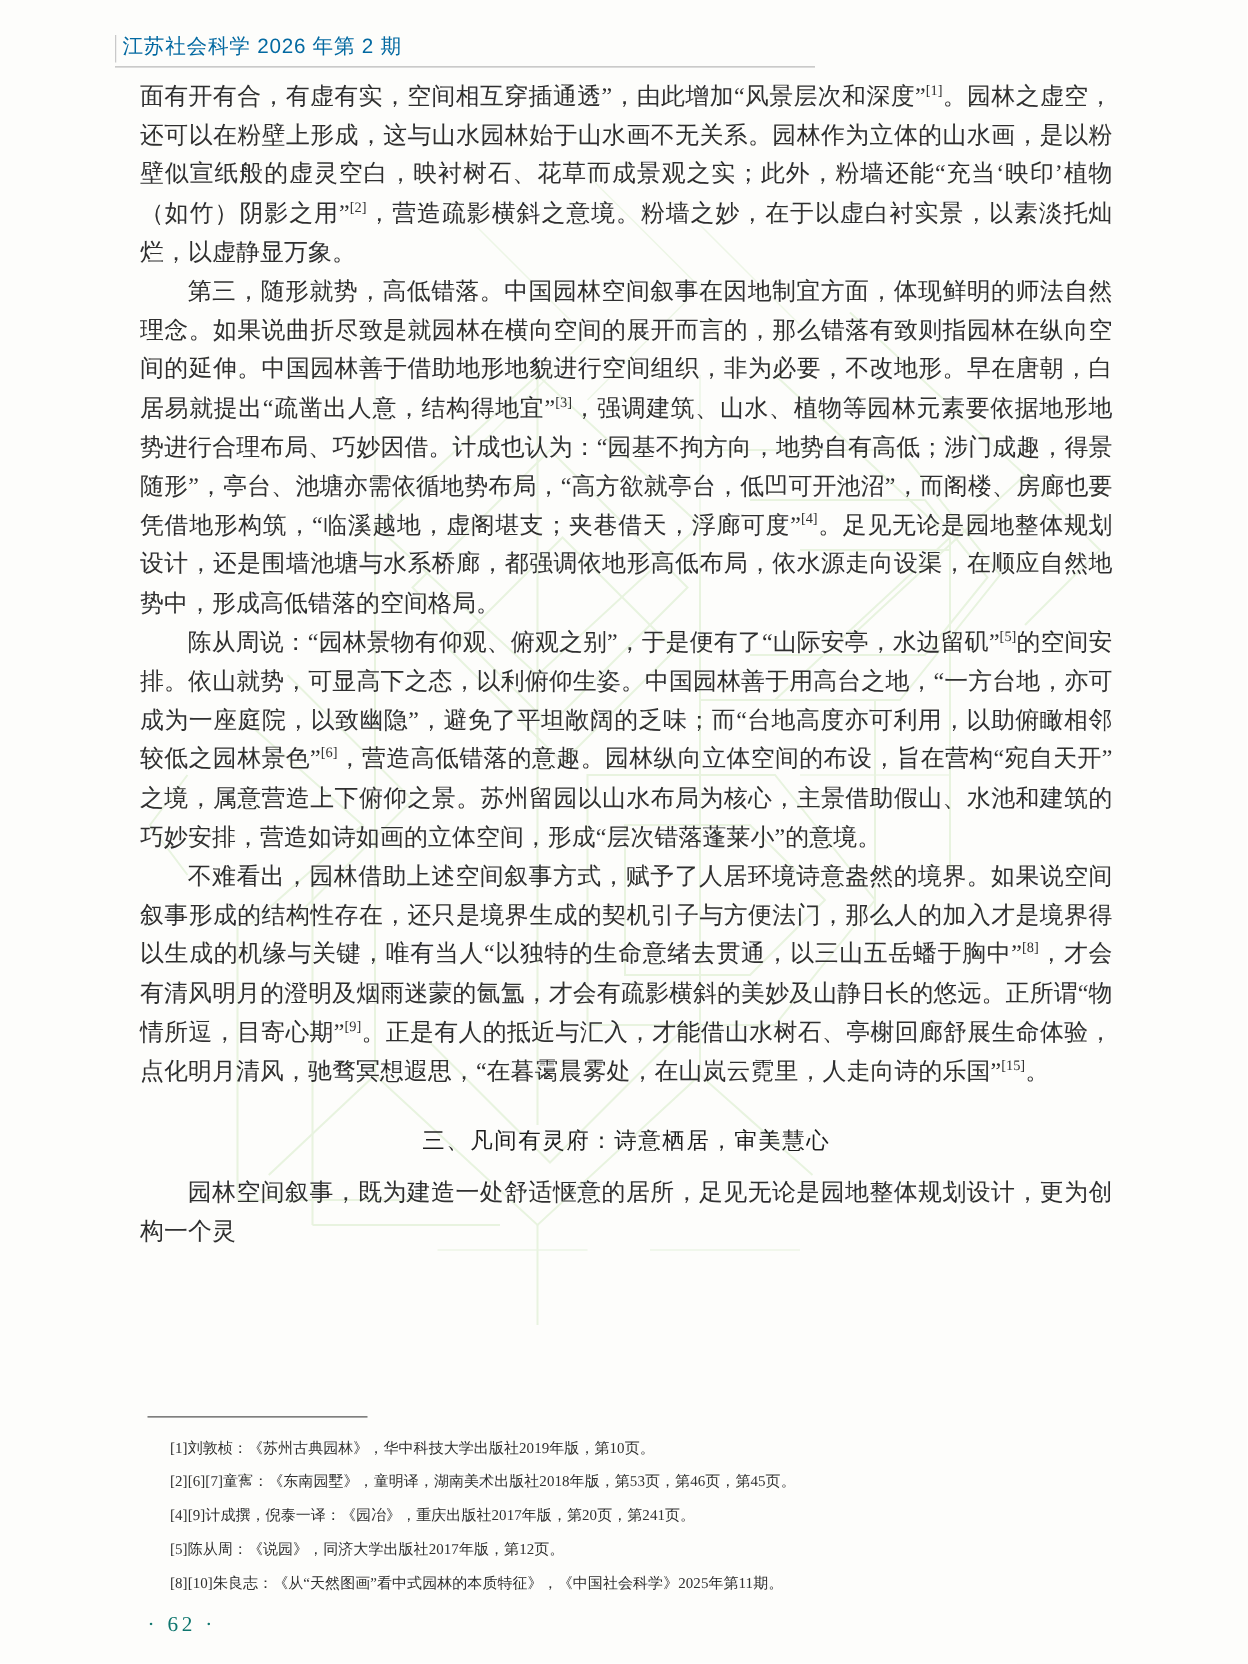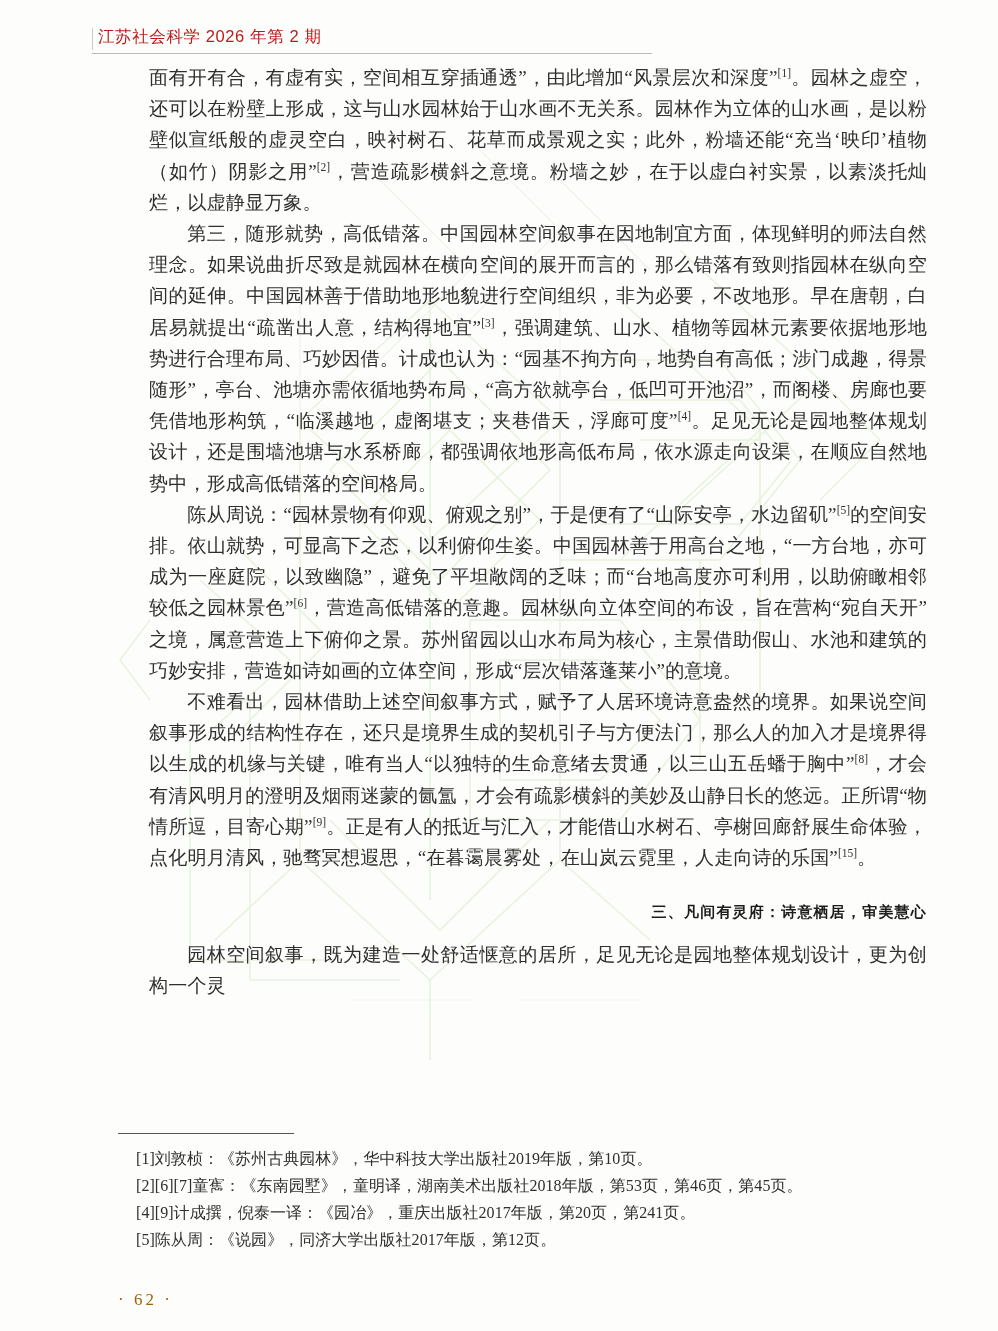--- a/index.html
+++ b/index.html
@@ -34,21 +34,21 @@
   .running-head {
     position: absolute;
     left: 92px;
     top: 26px;
     width: 640px;
     z-index: 2;
   }
   .running-head .rh-text {
     font-family: "Liberation Sans", "DejaVu Sans", sans-serif;
     font-size: 16.5px;
-    color: #b91c1c;
+    color: #0369a1;
     letter-spacing: 0.6px;
     padding-left: 6px;
     padding-bottom: 5px;
     display: block;
     white-space: nowrap;
   }
   .running-head .rh-rule {
     border-bottom: 1px solid #b9b9b9;
     width: 560px;
     height: 0;
@@ -62,21 +62,20 @@
     background: #c9c9c9;
   }
 
   
   .body-col {
     position: absolute;
     left: 112px;
     top: 62px;
     width: 778px;
     z-index: 2;
-    margin-left: 37px;
   }
   p.para {
     margin: 0;
     font-size: 19.1px;
     line-height: 31.2px;
     color: #2f2f2f;
     text-align: justify;
     text-justify: inter-ideograph;
     text-indent: 2em;
     letter-spacing: 0.1px;
@@ -87,60 +86,60 @@
   sup.ref {
     font-size: 11.5px;
     vertical-align: super;
     line-height: 0;
     letter-spacing: 0;
   }
 
   
   .section-heading {
     margin: 20px 0 8px 0;
-    text-align: right;
+    text-align: center;
     font-family: "Liberation Sans", "DejaVu Sans", sans-serif;
-    font-weight: bold;
-    font-size: 15px;
+    font-weight: normal;
+    font-size: 18px;
     color: #1d1d1d;
     letter-spacing: 1.2px;
     line-height: 38px;
   }
 
   
   .footnote-block {
     position: absolute;
     left: 112px;
     top: 1133px;
     width: 790px;
     z-index: 2;
   }
   .footnote-rule {
     width: 176px;
     height: 0;
     border-top: 1px solid #555;
     margin: 0 0 12px 6px;
   }
   .footnote-item {
-    font-size: 16px;
+    font-size: 12px;
     line-height: 25.6px;
     color: #2f2f2f;
     margin: 0 0 1.5px 24px;
     font-family: "Liberation Serif", "DejaVu Serif", serif;
     letter-spacing: 0.05px;
     white-space: nowrap;
   }
 
   
   .folio {
     position: absolute;
     left: 118px;
     top: 1290px;
     font-size: 17px;
-    color: #a16207;
+    color: #0f766e;
     letter-spacing: 3px;
     z-index: 2;
     font-family: "Liberation Serif", "DejaVu Serif", serif;
   }
 </style>
 </head>
 <body>
 
 <div class="page">
 
@@ -209,18 +208,19 @@
       </div>
   </div>
 
   <div class="footnote-block">
     <div class="footnote-rule"></div>
     <div id="footnote-host">
         <div class="footnote-item">[1]刘敦桢：《苏州古典园林》，华中科技大学出版社2019年版，第10页。</div>
         <div class="footnote-item">[2][6][7]童寯：《东南园墅》，童明译，湖南美术出版社2018年版，第53页，第46页，第45页。</div>
         <div class="footnote-item">[4][9]计成撰，倪泰一译：《园冶》，重庆出版社2017年版，第20页，第241页。</div>
         <div class="footnote-item">[5]陈从周：《说园》，同济大学出版社2017年版，第12页。</div>
+        <div class="footnote-item">[8][10]朱良志：《从“天然图画”看中式园林的本质特征》，《中国社会科学》2025年第11期。</div>
       </div>
   </div>
 
   <div class="folio">·  62  ·</div>
 
 </div>
 
 </body></html>

